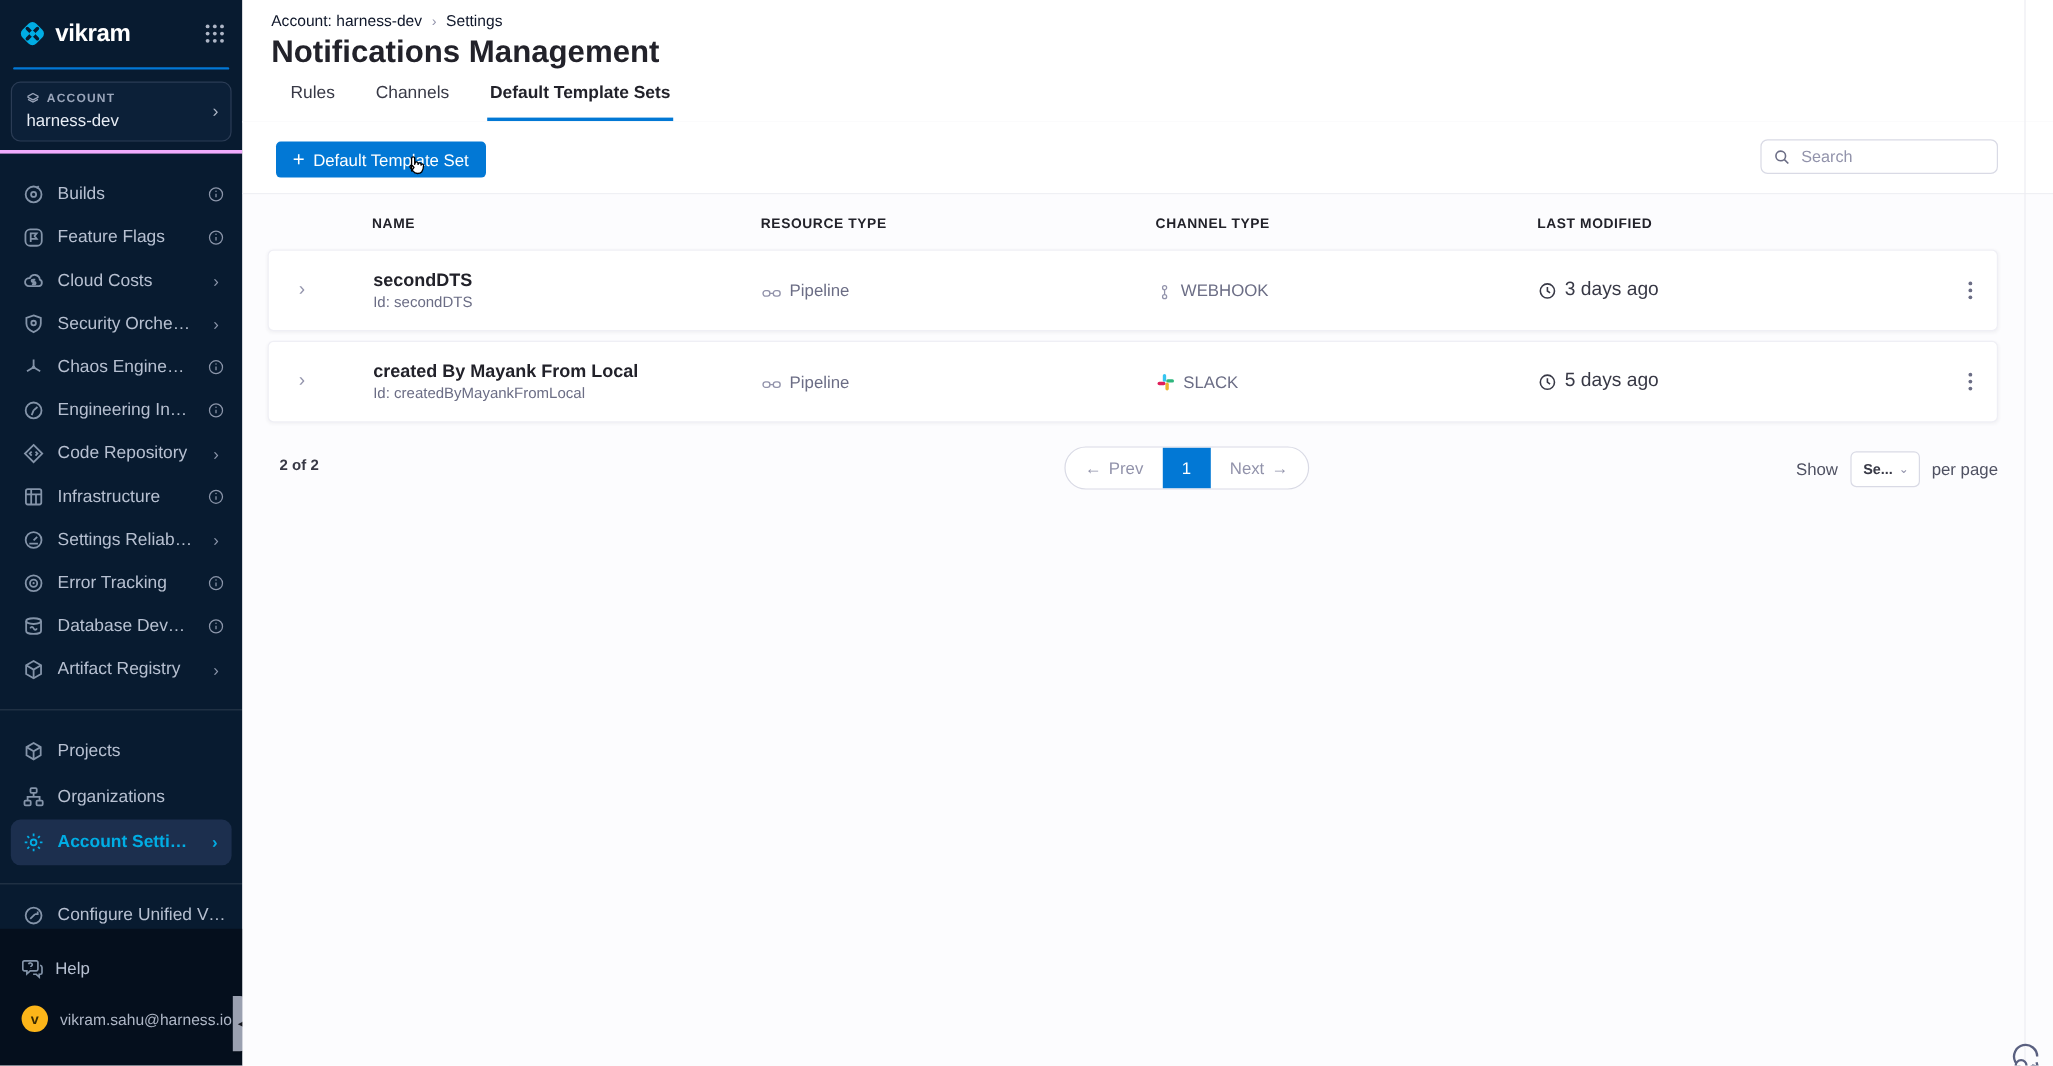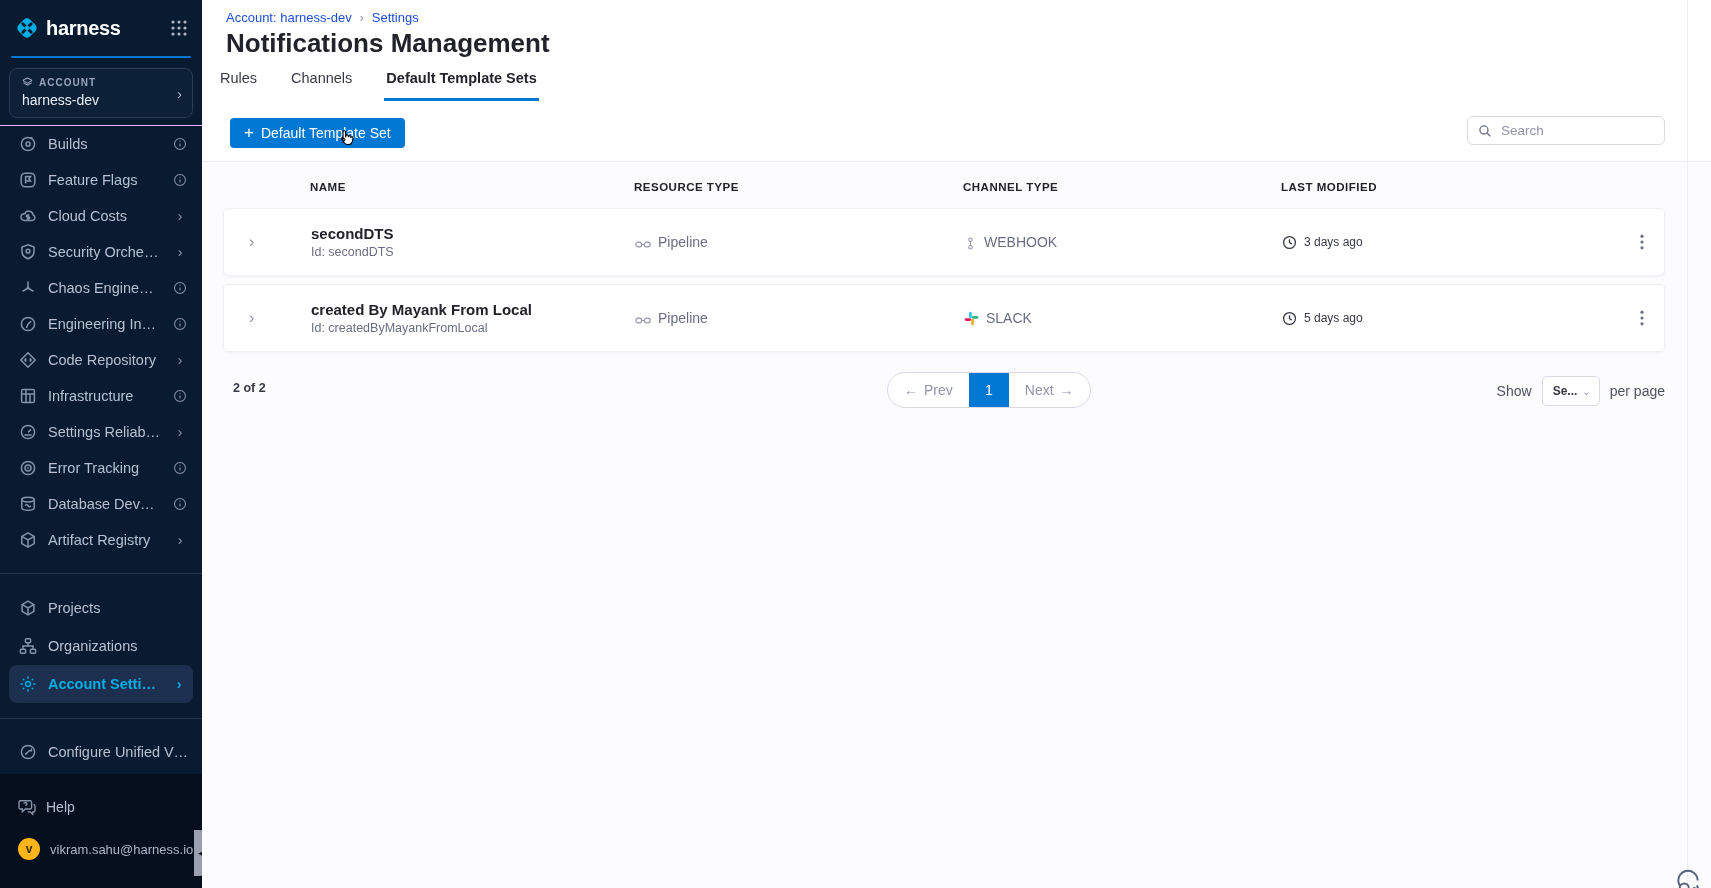--- a/index.html
+++ b/index.html
@@ -21,21 +21,21 @@
   .grid-icon{width:18px;height:18px;color:#aeb6c6;cursor:pointer;}
   .logo-underline{height:2px;background:#0278d5;margin:0 11px;border-radius:2px;flex:0 0 auto;}
   .account-card{
     margin:10px 9px 0 9px;background:#0c2038;border:1px solid #2b3c55;border-radius:8px;
     padding:8px 10px 9px 12px;position:relative;cursor:pointer;flex:0 0 auto;
   }
   .acct-top{display:flex;align-items:center;gap:6px;color:#9aa5ba;font-size:10px;letter-spacing:1px;font-weight:bold;}
   .acct-name{color:#e8edf5;font-size:14px;margin-top:4px;}
   .acct-chev{position:absolute;right:10px;top:50%;transform:translateY(-50%);color:#aeb6c6;font-size:15px;}
 
-  .nav-modules{margin-top:7px;border-top:1px solid #f0abfc;padding-top:0;flex:0 0 auto;}
+  .nav-modules{margin-top:7px;border-top:3px solid #f0abfc;padding-top:16px;flex:0 0 auto;}
   .nav-item{
     display:flex;align-items:center;height:36px;padding:0 14px 0 18px;gap:11px;
     font-size:14.5px;color:#b7c0d1;cursor:pointer;
   }
   .nav-item .nicon{width:19px;height:19px;color:#8494a9;flex:0 0 auto;display:flex;align-items:center;justify-content:center;}
   .nav-item .nlabel{flex:1;white-space:nowrap;overflow:hidden;text-overflow:ellipsis;}
   .nav-item .ntrail{color:#8b95a9;width:16px;height:16px;display:flex;align-items:center;justify-content:center;font-size:14px;}
   .nav-item.selected{
     margin:0 9px;padding:0 6px 0 9px;border-radius:8px;background:#1c2f4e;color:#00ade4;font-weight:bold;
   }
@@ -54,24 +54,24 @@
   .collapse-handle{
     position:absolute;left:194px;top:830px;width:15px;height:46px;background:#9aa0b0;
     border-radius:0 9px 9px 0;display:flex;align-items:center;justify-content:center;
     color:#10131c;font-size:9px;cursor:pointer;box-shadow:1px 1px 2px rgba(0,0,0,.25);
   }
 
   
   .main{position:absolute;left:202px;top:0;right:0;bottom:0;}
   .page-header{position:relative;height:101px;background:#ffffff;border-bottom:1px solid #e4e5ec;}
   .breadcrumb{position:absolute;left:24px;top:10px;display:flex;align-items:center;gap:8px;font-size:13px;}
-  .crumb{color:#1d4ed8;cursor:pointer;text-decoration:none;}
+  .crumb{color:#0f172a;cursor:pointer;text-decoration:none;}
   .crumb-sep{color:#9293ab;font-size:12px;}
   .page-title{position:absolute;left:24px;top:28px;margin:0;font-size:26px;font-weight:bold;color:#22222a;}
-  .tabs{position:absolute;left:16px;bottom:0;display:flex;gap:30px;justify-content:space-between;}
+  .tabs{position:absolute;left:38px;bottom:0;display:flex;gap:30px;justify-content:space-between;}
   .tab{padding:10px 2px 12px 2px;font-size:14.5px;color:#383946;cursor:pointer;border-bottom:3px solid transparent;}
   .tab.active{font-weight:bold;color:#22222a;border-bottom-color:#0278d5;}
 
   .toolbar{position:absolute;left:0;right:0;top:101px;height:60px;background:#ffffff;border-bottom:1px solid #ecedf2;}
   .btn-primary{
     position:absolute;left:28px;top:17px;height:30px;display:flex;align-items:center;gap:7px;
     background:#0278d5;color:#ffffff;border:none;border-radius:4px;padding:0 14px;
     font-size:14px;font-weight:500;font-family:inherit;cursor:pointer;
   }
   .btn-plus{font-size:17px;font-weight:400;line-height:1;margin-top:-1px;}
@@ -90,21 +90,21 @@
   .thead{margin:12px 46px 4px 21px;height:26px;}
   .th{font-size:11.5px;font-weight:bold;letter-spacing:.5px;color:#22222a;}
   .row-card{
     margin:8px 46px 0 21px;height:66px;background:#ffffff;border:1px solid #efeff5;border-radius:5px;
     box-shadow:0 1px 3px rgba(40,41,61,.05);cursor:pointer;
   }
   .row-chev{color:#9293ab;font-size:16px;padding-left:25px;}
   .cell-name .nm{font-size:15px;font-weight:bold;color:#22222a;}
   .cell-name .id{font-size:12.5px;color:#6b6d85;margin-top:3px;}
   .cell-muted{display:flex;align-items:flex-end;gap:7px;font-size:14px;color:#6b6d85;}
-  .cell-mod{display:flex;align-items:center;gap:7px;font-size:12px;color:#383946;}
+  .cell-mod{display:flex;align-items:center;gap:7px;font-size:16px;color:#383946;}
   .cell-menu{display:flex;justify-content:flex-end;padding-right:16px;}
   .dots-btn{width:26px;height:26px;border:none;background:transparent;color:#6b6d85;cursor:pointer;display:flex;align-items:center;justify-content:center;}
 
   .pagination-row{position:relative;margin:20px 46px 0 21px;height:36px;}
   .count-text{position:absolute;left:10px;top:9px;font-size:12.5px;font-weight:bold;color:#383946;}
   .pager{
     position:absolute;left:50%;transform:translateX(-28%);top:0;height:34px;display:flex;align-items:stretch;
     border:1px solid #d9dae5;border-radius:18px;background:#fff;overflow:hidden;
   }
   .pager button{border:none;background:transparent;font-family:inherit;font-size:14px;color:#9293ab;cursor:pointer;display:flex;align-items:center;gap:6px;padding:0 16px;}
@@ -130,21 +130,21 @@
   <aside class="sidebar">
     <div class="logo-row">
       <span class="logo-mark">
         <svg viewBox="0 0 28 28" width="26" height="26">
           <rect x="5.2" y="5.2" width="17.6" height="17.6" rx="5" transform="rotate(45 14 14)" fill="#00ade4"></rect>
           <rect x="12.4" y="6" width="3.2" height="16" rx="1.6" transform="rotate(45 14 14)" fill="#081b30"></rect>
           <rect x="12.4" y="6" width="3.2" height="16" rx="1.6" transform="rotate(-45 14 14)" fill="#081b30"></rect>
           <rect x="11.6" y="11.6" width="4.8" height="4.8" rx="1.4" transform="rotate(45 14 14)" fill="#00ade4"></rect>
         </svg>
       </span>
-      <span class="logo-text">harness</span>
+      <span class="logo-text">vikram</span>
       <span class="grid-icon">
         <svg viewBox="0 0 18 18" width="18" height="18" fill="currentColor">
           <circle cx="3" cy="3" r="1.6"></circle>
             <circle cx="9" cy="3" r="1.6"></circle>
             <circle cx="15" cy="3" r="1.6"></circle>
           <circle cx="3" cy="9" r="1.6"></circle>
             <circle cx="9" cy="9" r="1.6"></circle>
             <circle cx="15" cy="9" r="1.6"></circle>
           <circle cx="3" cy="15" r="1.6"></circle>
             <circle cx="9" cy="15" r="1.6"></circle>

